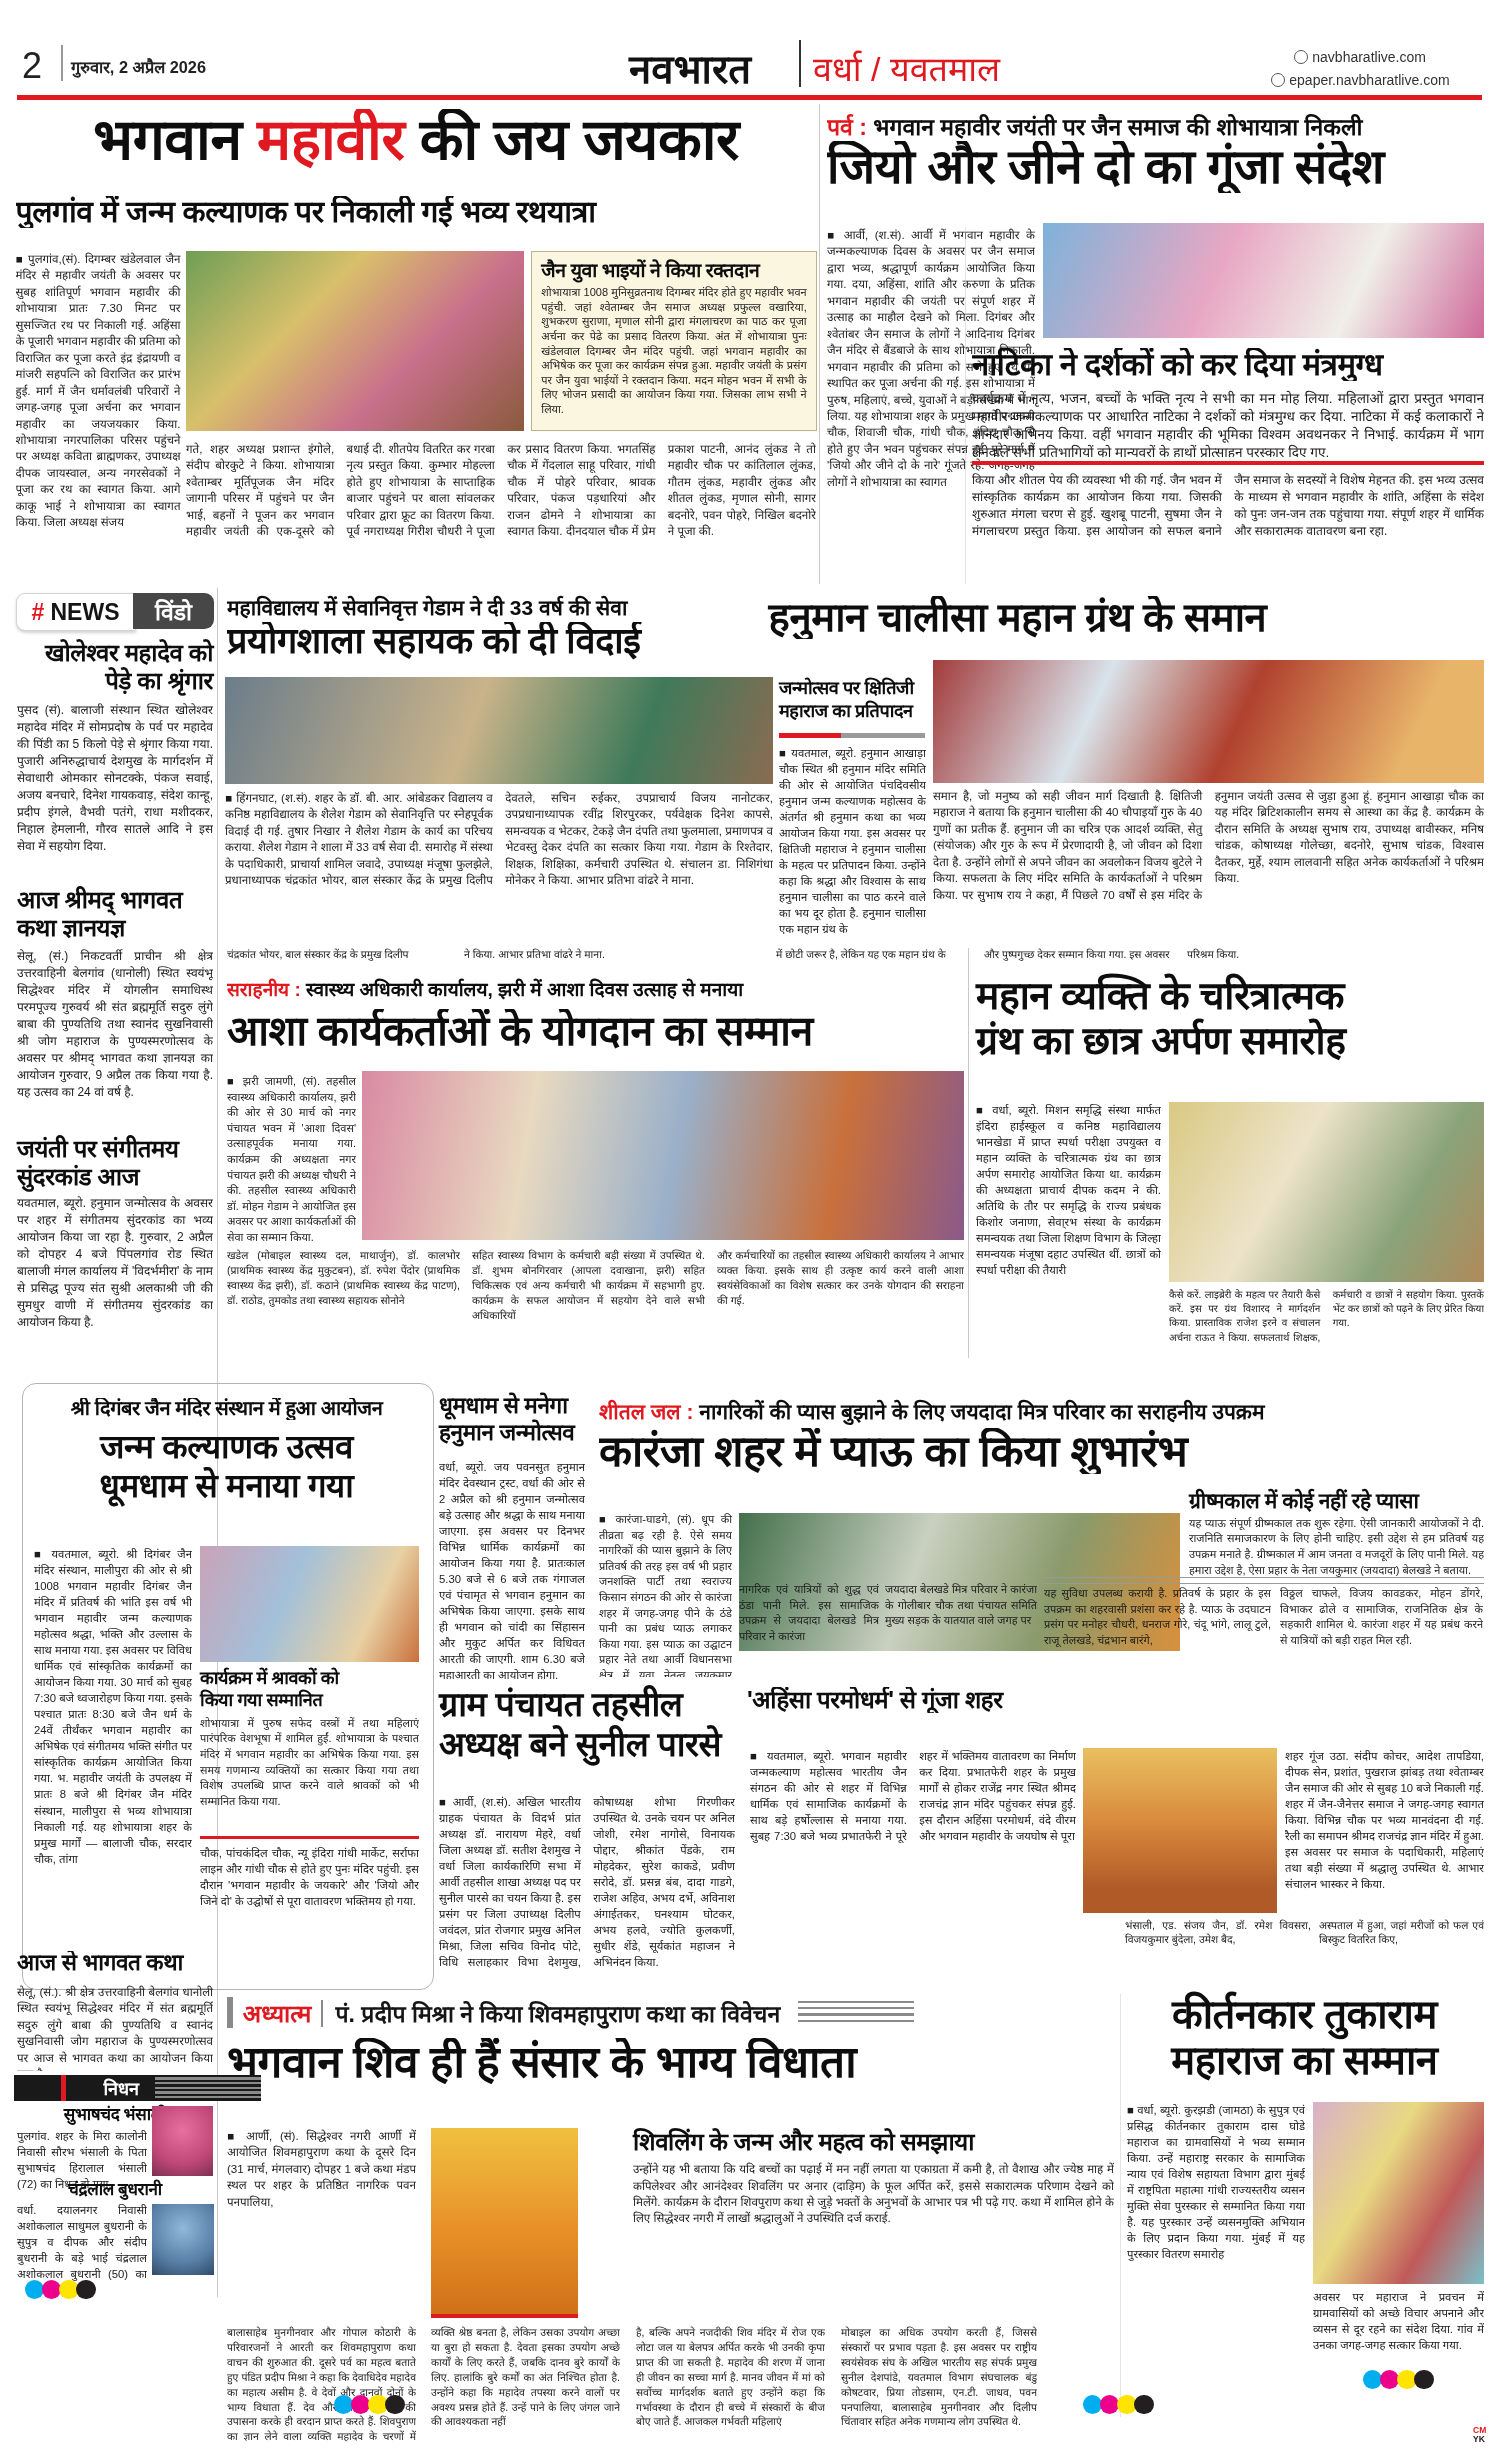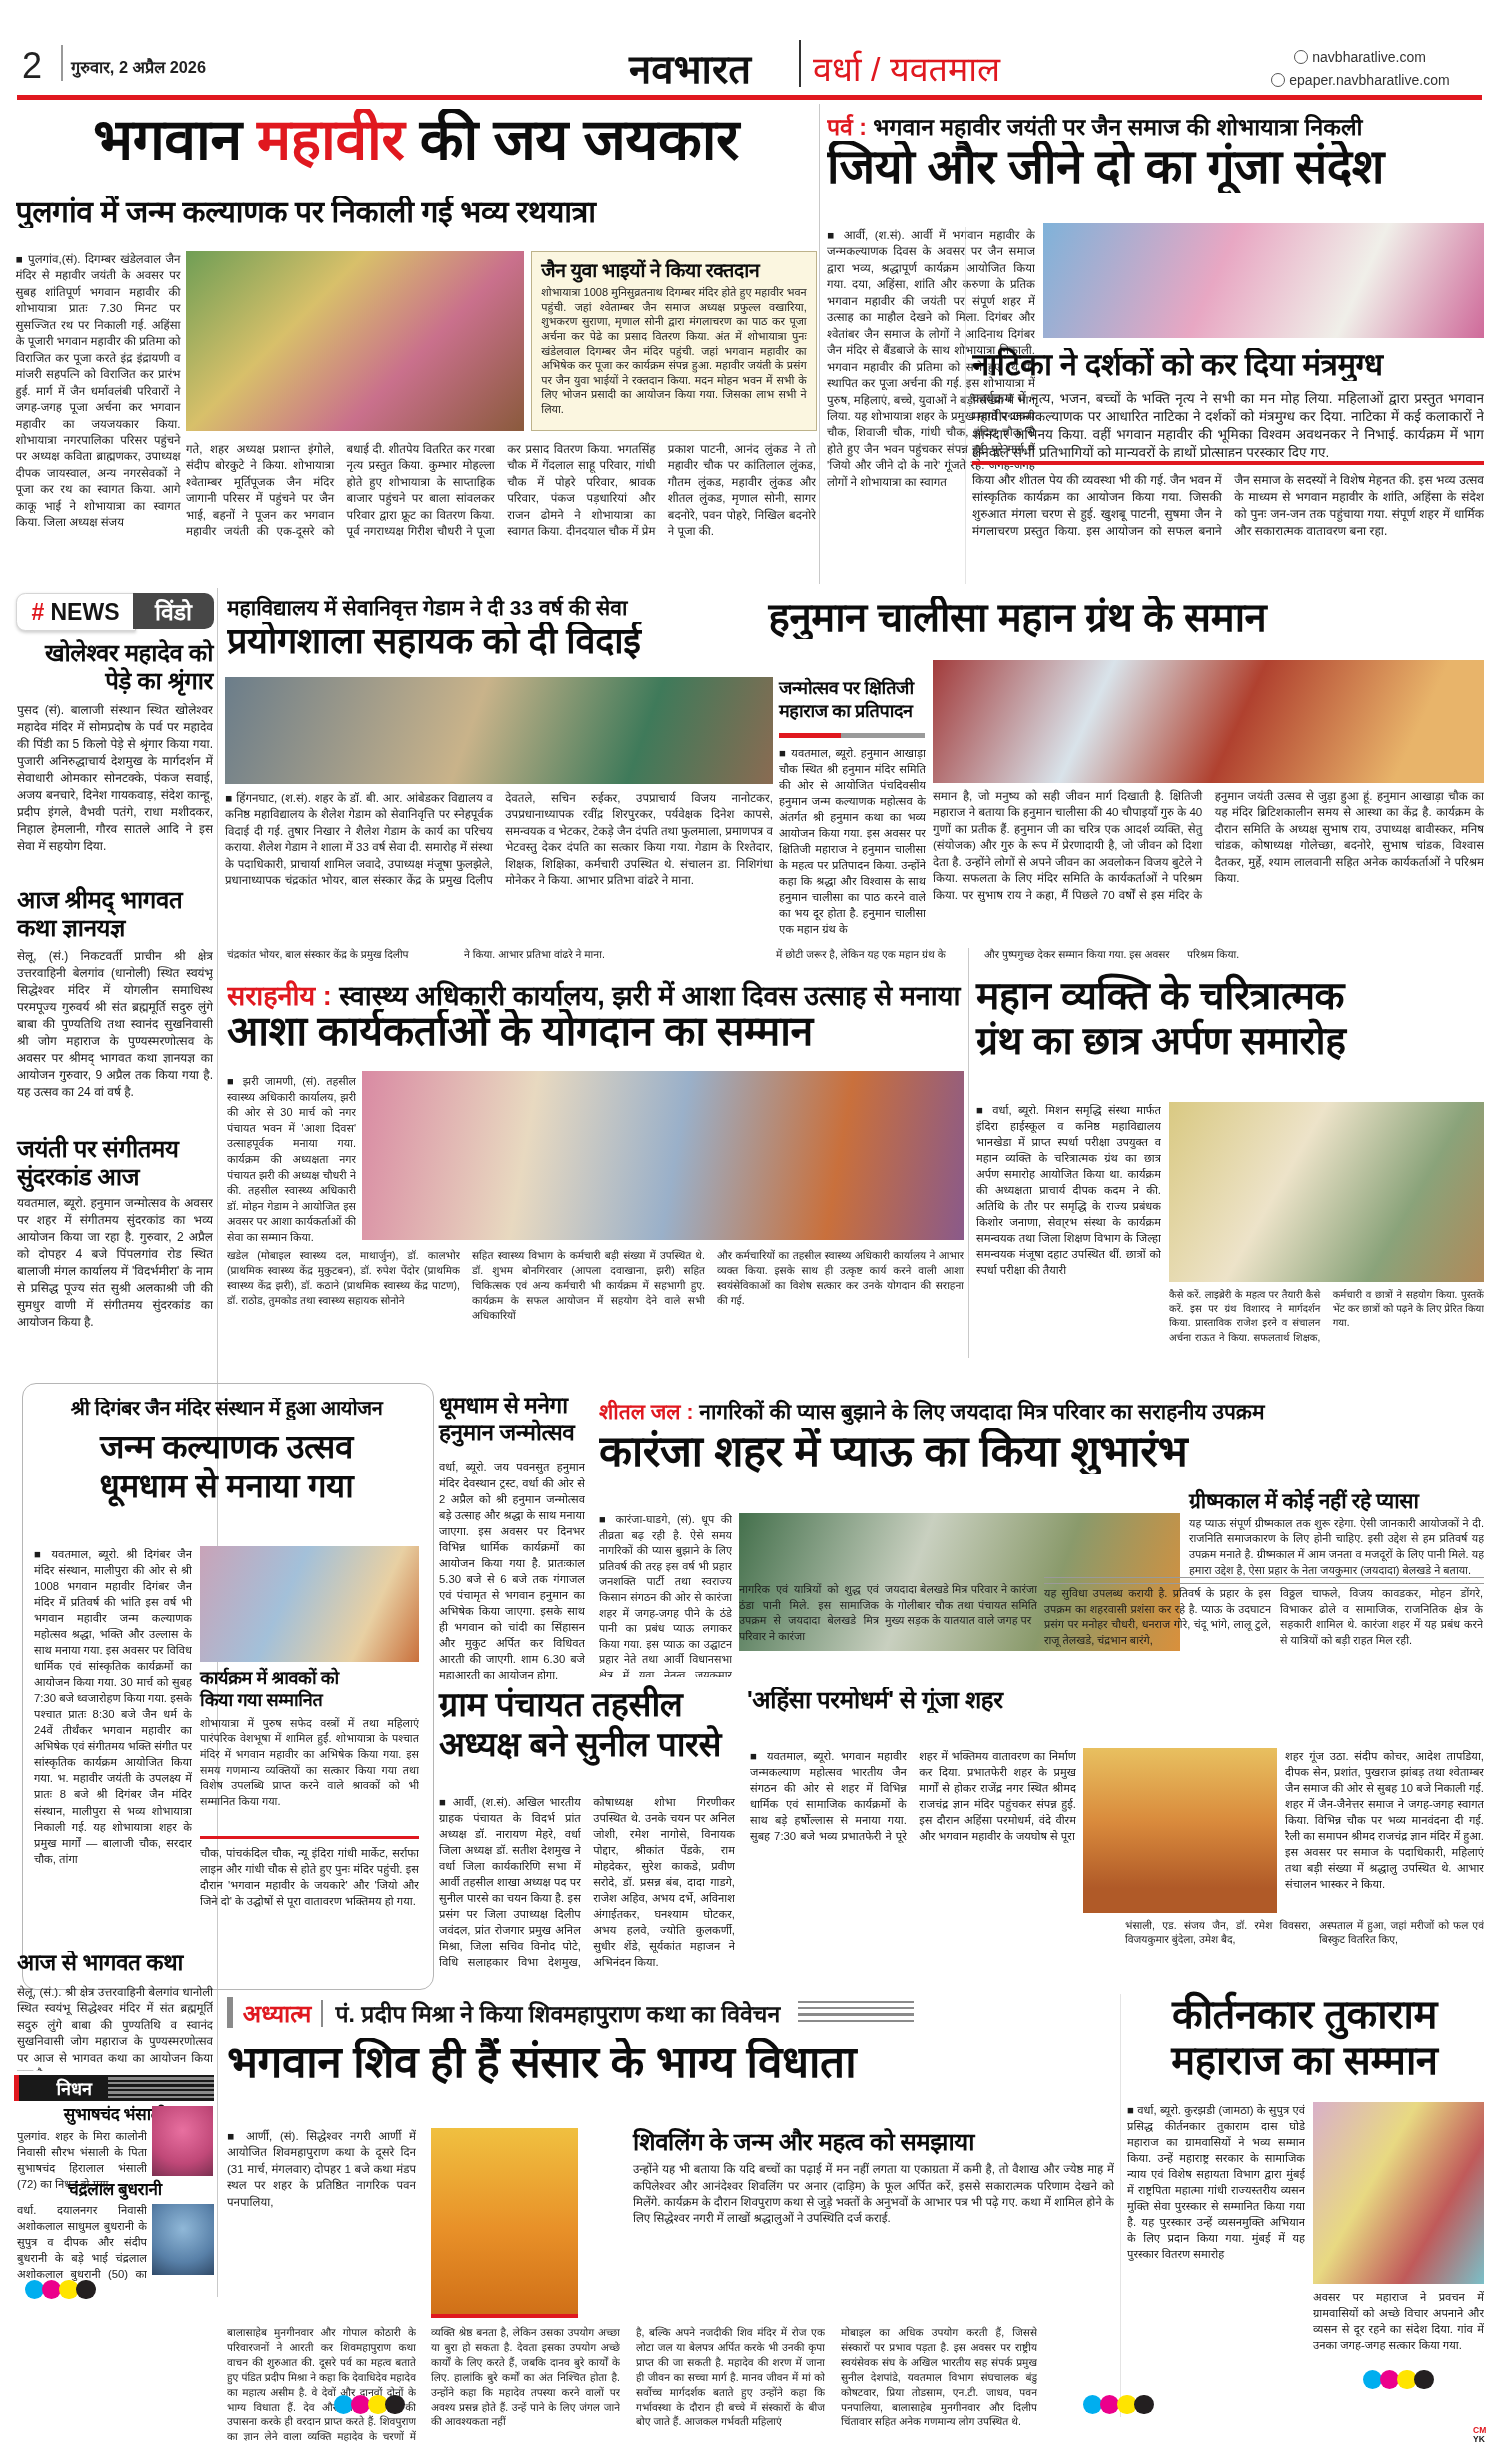--- a/index.html
+++ b/index.html
@@ -16,21 +16,21 @@
   .photo{background-size:cover;overflow:hidden;}
   .rule-red{background:#e0181f;}
   .vline{width:0.8px;background:#c9c9c9;}
   .kick{font-weight:800;color:#0d0d0d;overflow:hidden;white-space:nowrap;}
   .boxcream{background:#fbf6e0;border:0.8px solid #bdb28a;}
   .news-pill{background:#fff;border:0.8px solid #d5d5d5;border-radius:9.3px 0 0 9.3px;
              box-shadow:0 1.6px 3.1px rgba(0,0,0,.18);display:flex;align-items:center;
              justify-content:center;font-weight:800;font-size:23px;gap:6.2px;}
   .news-tab{background:#474747;color:#fff;border-radius:0 9.3px 9.3px 0;display:flex;
             align-items:center;justify-content:center;font-weight:800;font-size:23px;}
-  .nidhan-bar{background:#191919;color:#fff;display:flex;align-items:center;}
+  .nidhan-bar{background:#191919;color:#fff;display:flex;align-items:center;padding-left:47px;}
   .pinstripe{background:repeating-linear-gradient(#191919 0 2.3px,#8a8a8a 2.3px 4.7px);}
   .cmyk{display:flex;}
   .cmyk span{width:19.4px;height:19.4px;border-radius:50%;margin-right:-2.3px;display:block;}
   .cmyk .c{background:#00aeef;} .cmyk .m{background:#ec008c;}
   .cmyk .y{background:#ffe400;} .cmyk .k{background:#231f20;}
   .globe{display:inline-block;width:12.4px;height:12.4px;border:1.2px solid #555;border-radius:50%;
          position:relative;top:1.6px;margin-right:3.9px;}
   .minirule{height:4.7px;background:linear-gradient(to right,#e0181f 0 62px,#9a9a9a 62px);}
   .dbl{border-top:1.6px solid #9a9a9a;border-bottom:1.6px solid #9a9a9a;height:4.7px;}
 </style>
@@ -114,21 +114,21 @@
   <div class="abs body cols2" style="left:933px;top:788px;width:551px;height:152px;font-size:11.6px;">
     <span>समान है, जो मनुष्य को सही जीवन मार्ग दिखाती है. क्षितिजी महाराज ने बताया कि हनुमान चालीसा की 40 चौपाइयाँ गुरु के 40 गुणों का प्रतीक हैं. हनुमान जी का चरित्र एक आदर्श व्यक्ति, सेतु (संयोजक) और गुरु के रूप में प्रेरणादायी है, जो जीवन को दिशा देता है. उन्होंने लोगों से अपने जीवन का अवलोकन विजय बुटेले ने किया. सफलता के लिए मंदिर समिति के कार्यकर्ताओं ने परिश्रम किया.</span> <span>पर सुभाष राय ने कहा, मैं पिछले 70 वर्षों से इस मंदिर के हनुमान जयंती उत्सव से जुड़ा हुआ हूं. हनुमान आखाड़ा चौक का यह मंदिर ब्रिटिशकालीन समय से आस्था का केंद्र है. कार्यक्रम के दौरान समिति के अध्यक्ष सुभाष राय, उपाध्यक्ष बावीस्कर, मनिष चांडक, कोषाध्यक्ष गोलेच्छा, बदनोरे, सुभाष चांडक, विश्वास दैतकर, मुर्हे, श्याम लालवानी सहित अनेक कार्यकर्ताओं ने परिश्रम किया.</span>
   </div>
 
   <div class="abs body small" style="left:227px;top:947px;width:225px;height:18.6px;white-space:nowrap;">चंद्रकांत भोयर, बाल संस्कार केंद्र के प्रमुख दिलीप</div>
   <div class="abs body small" style="left:464px;top:947px;width:186px;height:18.6px;white-space:nowrap;">ने किया. आभार प्रतिभा वांढरे ने माना.</div>
   <div class="abs body small" style="left:776px;top:947px;width:202px;height:18.6px;white-space:nowrap;overflow:hidden;">में छोटी जरूर है, लेकिन यह एक महान ग्रंथ के</div>
   <div class="abs body small" style="left:984px;top:947px;width:194px;height:18.6px;white-space:nowrap;overflow:hidden;">और पुष्पगुच्छ देकर सम्मान किया गया. इस अवसर</div>
   <div class="abs body small" style="left:1187px;top:947px;width:93px;height:18.6px;white-space:nowrap;">परिश्रम किया.</div>
 
-  <div class="abs kick" style="left:227px;top:976px;width:737px;font-size:27px;">
+  <div class="abs kick" style="left:227px;top:976px;width:737px;font-size:19px;">
     <span class="red">सराहनीय :</span><span> स्वास्थ्य अधिकारी कार्यालय, झरी में आशा दिवस उत्साह से मनाया</span>
   </div>
   <div class="abs hl" style="left:227px;top:1009px;width:737px;font-size:41px;white-space:nowrap;overflow:hidden;">आशा कार्यकर्ताओं के योगदान का सम्मान</div>
   <div class="abs body" style="left:227px;top:1074px;width:129px;height:171px;font-size:11px;">■ झरी जामणी, (सं). तहसील स्वास्थ्य अधिकारी कार्यालय, झरी की ओर से 30 मार्च को नगर पंचायत भवन में 'आशा दिवस' उत्साहपूर्वक मनाया गया. कार्यक्रम की अध्यक्षता नगर पंचायत झरी की अध्यक्ष चौधरी ने की. तहसील स्वास्थ्य अधिकारी डॉ. मोहन गेडाम ने आयोजित इस अवसर पर आशा कार्यकर्ताओं की सेवा का सम्मान किया.</div>
   <div class="abs photo" style="left:362px;top:1071px;width:602px;height:169px;background:linear-gradient(100deg,#d98aa3,#e8d9c0 28%,#9ab0c9 52%,#c9703c 78%,#8a5a8a);"></div>
   <div class="abs body" style="left:227px;top:1248px;width:233px;height:109px;font-size:10.5px;">खडेल (मोबाइल स्वास्थ्य दल, माथार्जुन), डॉ. कालभोर (प्राथमिक स्वास्थ्य केंद्र मुकुटबन), डॉ. रुपेश पेंदोर (प्राथमिक स्वास्थ्य केंद्र झरी), डॉ. कठाने (प्राथमिक स्वास्थ्य केंद्र पाटण), डॉ. राठोड, तुमकोड तथा स्वास्थ्य सहायक सोनोने</div>
   <div class="abs body" style="left:472px;top:1248px;width:233px;height:109px;font-size:10.5px;">सहित स्वास्थ्य विभाग के कर्मचारी बड़ी संख्या में उपस्थित थे. डॉ. शुभम बोनगिरवार (आपला दवाखाना, झरी) सहित चिकित्सक एवं अन्य कर्मचारी भी कार्यक्रम में सहभागी हुए. कार्यक्रम के सफल आयोजन में सहयोग देने वाले सभी अधिकारियों</div>
   <div class="abs body" style="left:717px;top:1248px;width:247px;height:109px;font-size:10.5px;">और कर्मचारियों का तहसील स्वास्थ्य अधिकारी कार्यालय ने आभार व्यक्त किया. इसके साथ ही उत्कृष्ट कार्य करने वाली आशा स्वयंसेविकाओं का विशेष सत्कार कर उनके योगदान की सराहना की गई.</div>
 
   <div class="abs vline" style="left:968px;top:948px;height:410px;"></div>

